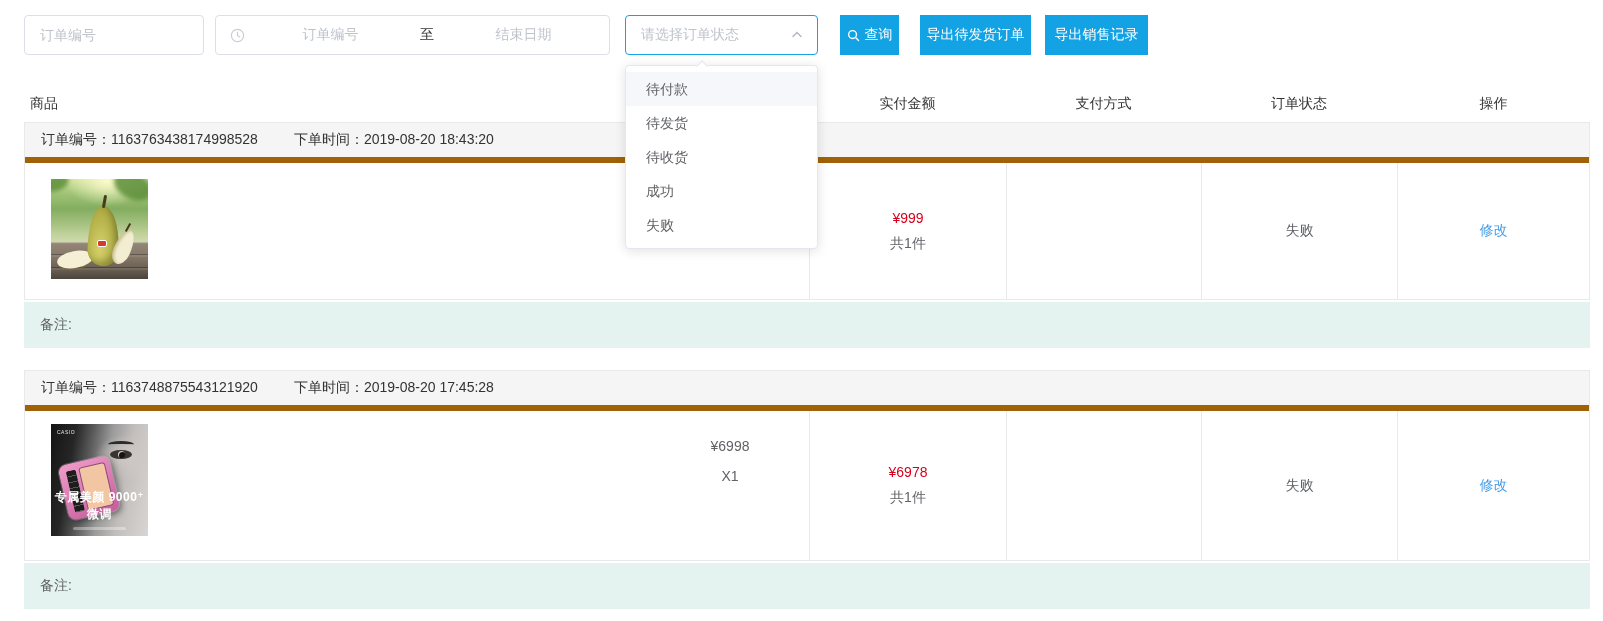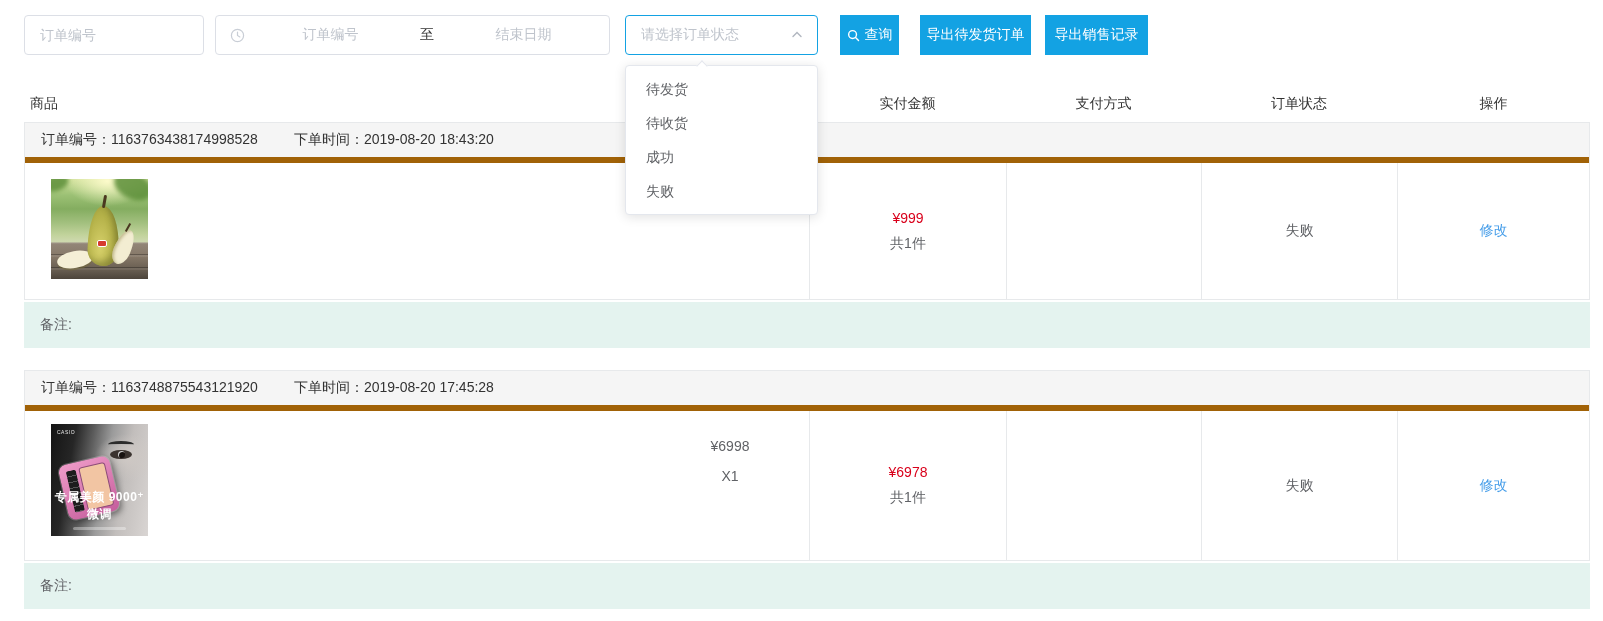--- a/index.html
+++ b/index.html
@@ -158,20 +158,21 @@
     </svg>
     <span>查询</span>
   </button>
 
   <button id="export-pending-btn" class="btn">导出待发货订单</button>
 
   <button id="export-sales-btn" class="btn">导出销售记录</button>
 
   <div class="dropdown">
     <div class="arrow"></div>
+    <div class="dd-item hl">待付款</div>
     <div class="dd-item">待发货</div>
     <div class="dd-item">待收货</div>
     <div class="dd-item">成功</div>
     <div class="dd-item">失败</div>
   </div>
 
   <div class="grid-head">
     <div class="gh-c gh-0">商品</div>
     <div class="gh-c gh-1">实付金额</div>
     <div class="gh-c gh-2">支付方式</div>

